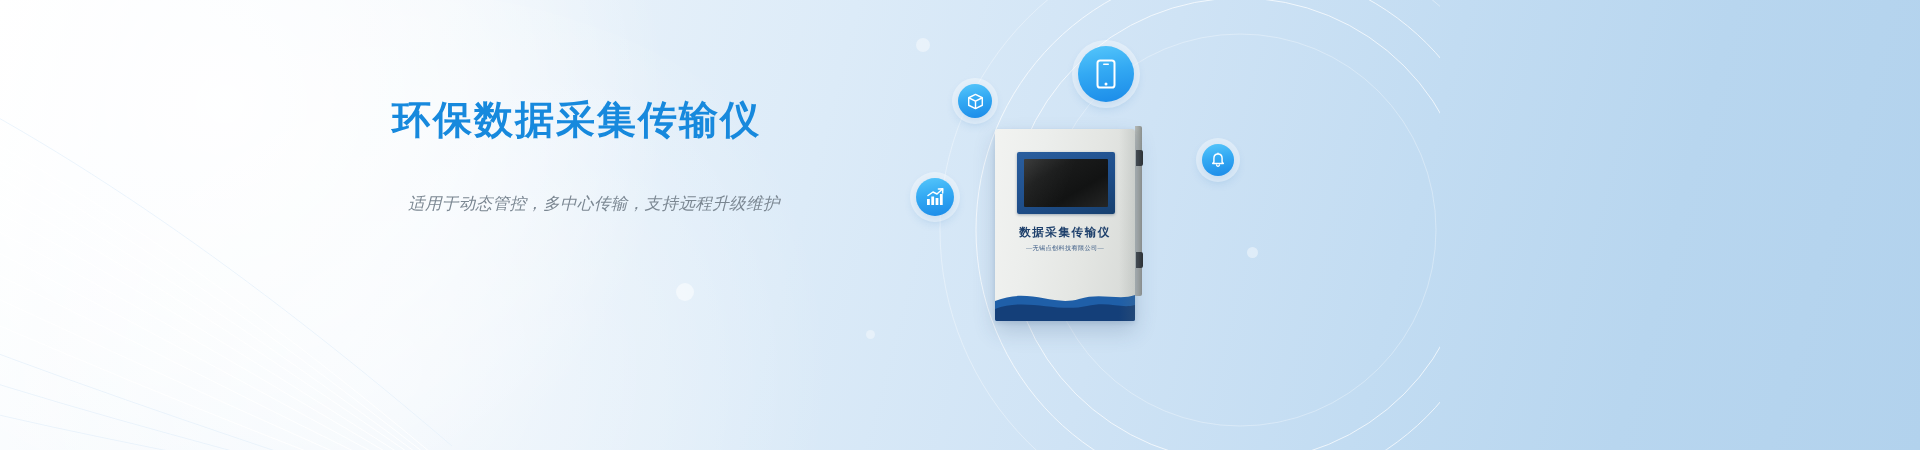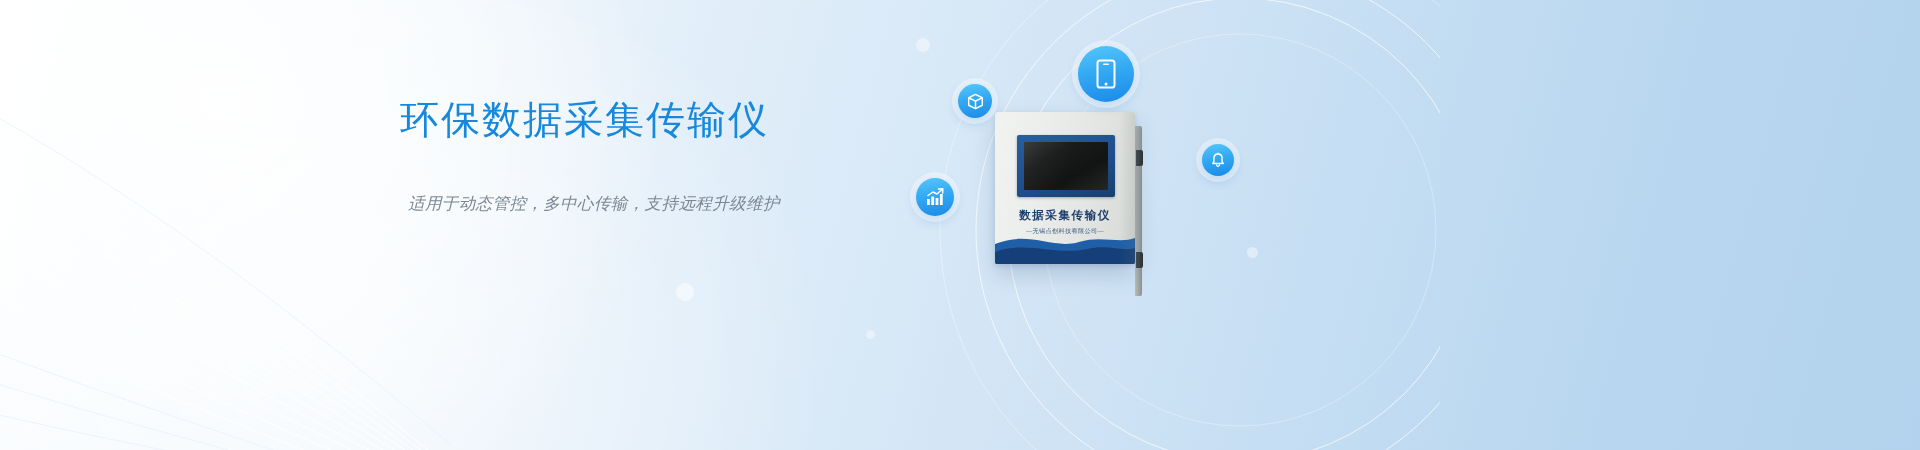--- a/index.html
+++ b/index.html
@@ -74,22 +74,22 @@
     position: absolute;
     left: 392px;
     top: 96px;
     width: 560px;
   }
   .headline {
     font-size: 39px;
     line-height: 48px;
     letter-spacing: 2px;
     color: #1789dd;
-    font-weight: 400;
-    margin: 0 0 44px 8px;
+    font-weight: 700;
+    margin: 0 0 44px 0;
     white-space: nowrap;
   }
   .sublines {
     margin: 16px;
     padding: 0;
     list-style: none;
     font-style: italic;
   }
   .sublines li {
     font-size: 16.5px;
@@ -104,23 +104,23 @@
   .device-stage {
     position: absolute;
     left: 995px;
     top: 112px;
     width: 148px;
     height: 196px;
   }
   .device-body {
     position: absolute;
     left: 0;
-    top: 0;
+    top: 17px;
     width: 140px;
-    height: 152px;
+    height: 192px;
     background: linear-gradient(100deg, #f2f3f1 0%, #eceeec 30%, #e4e6e3 62%, #d6d9d6 100%);
     border-radius: 3px 3px 2px 2px;
     box-shadow: 0 10px 22px rgba(40,70,110,0.20), 0 2px 5px rgba(40,70,110,0.14);
     overflow: hidden;
   }
   .device-body::after {
     
     content: "";
     position: absolute;
     right: 0; top: 0;

